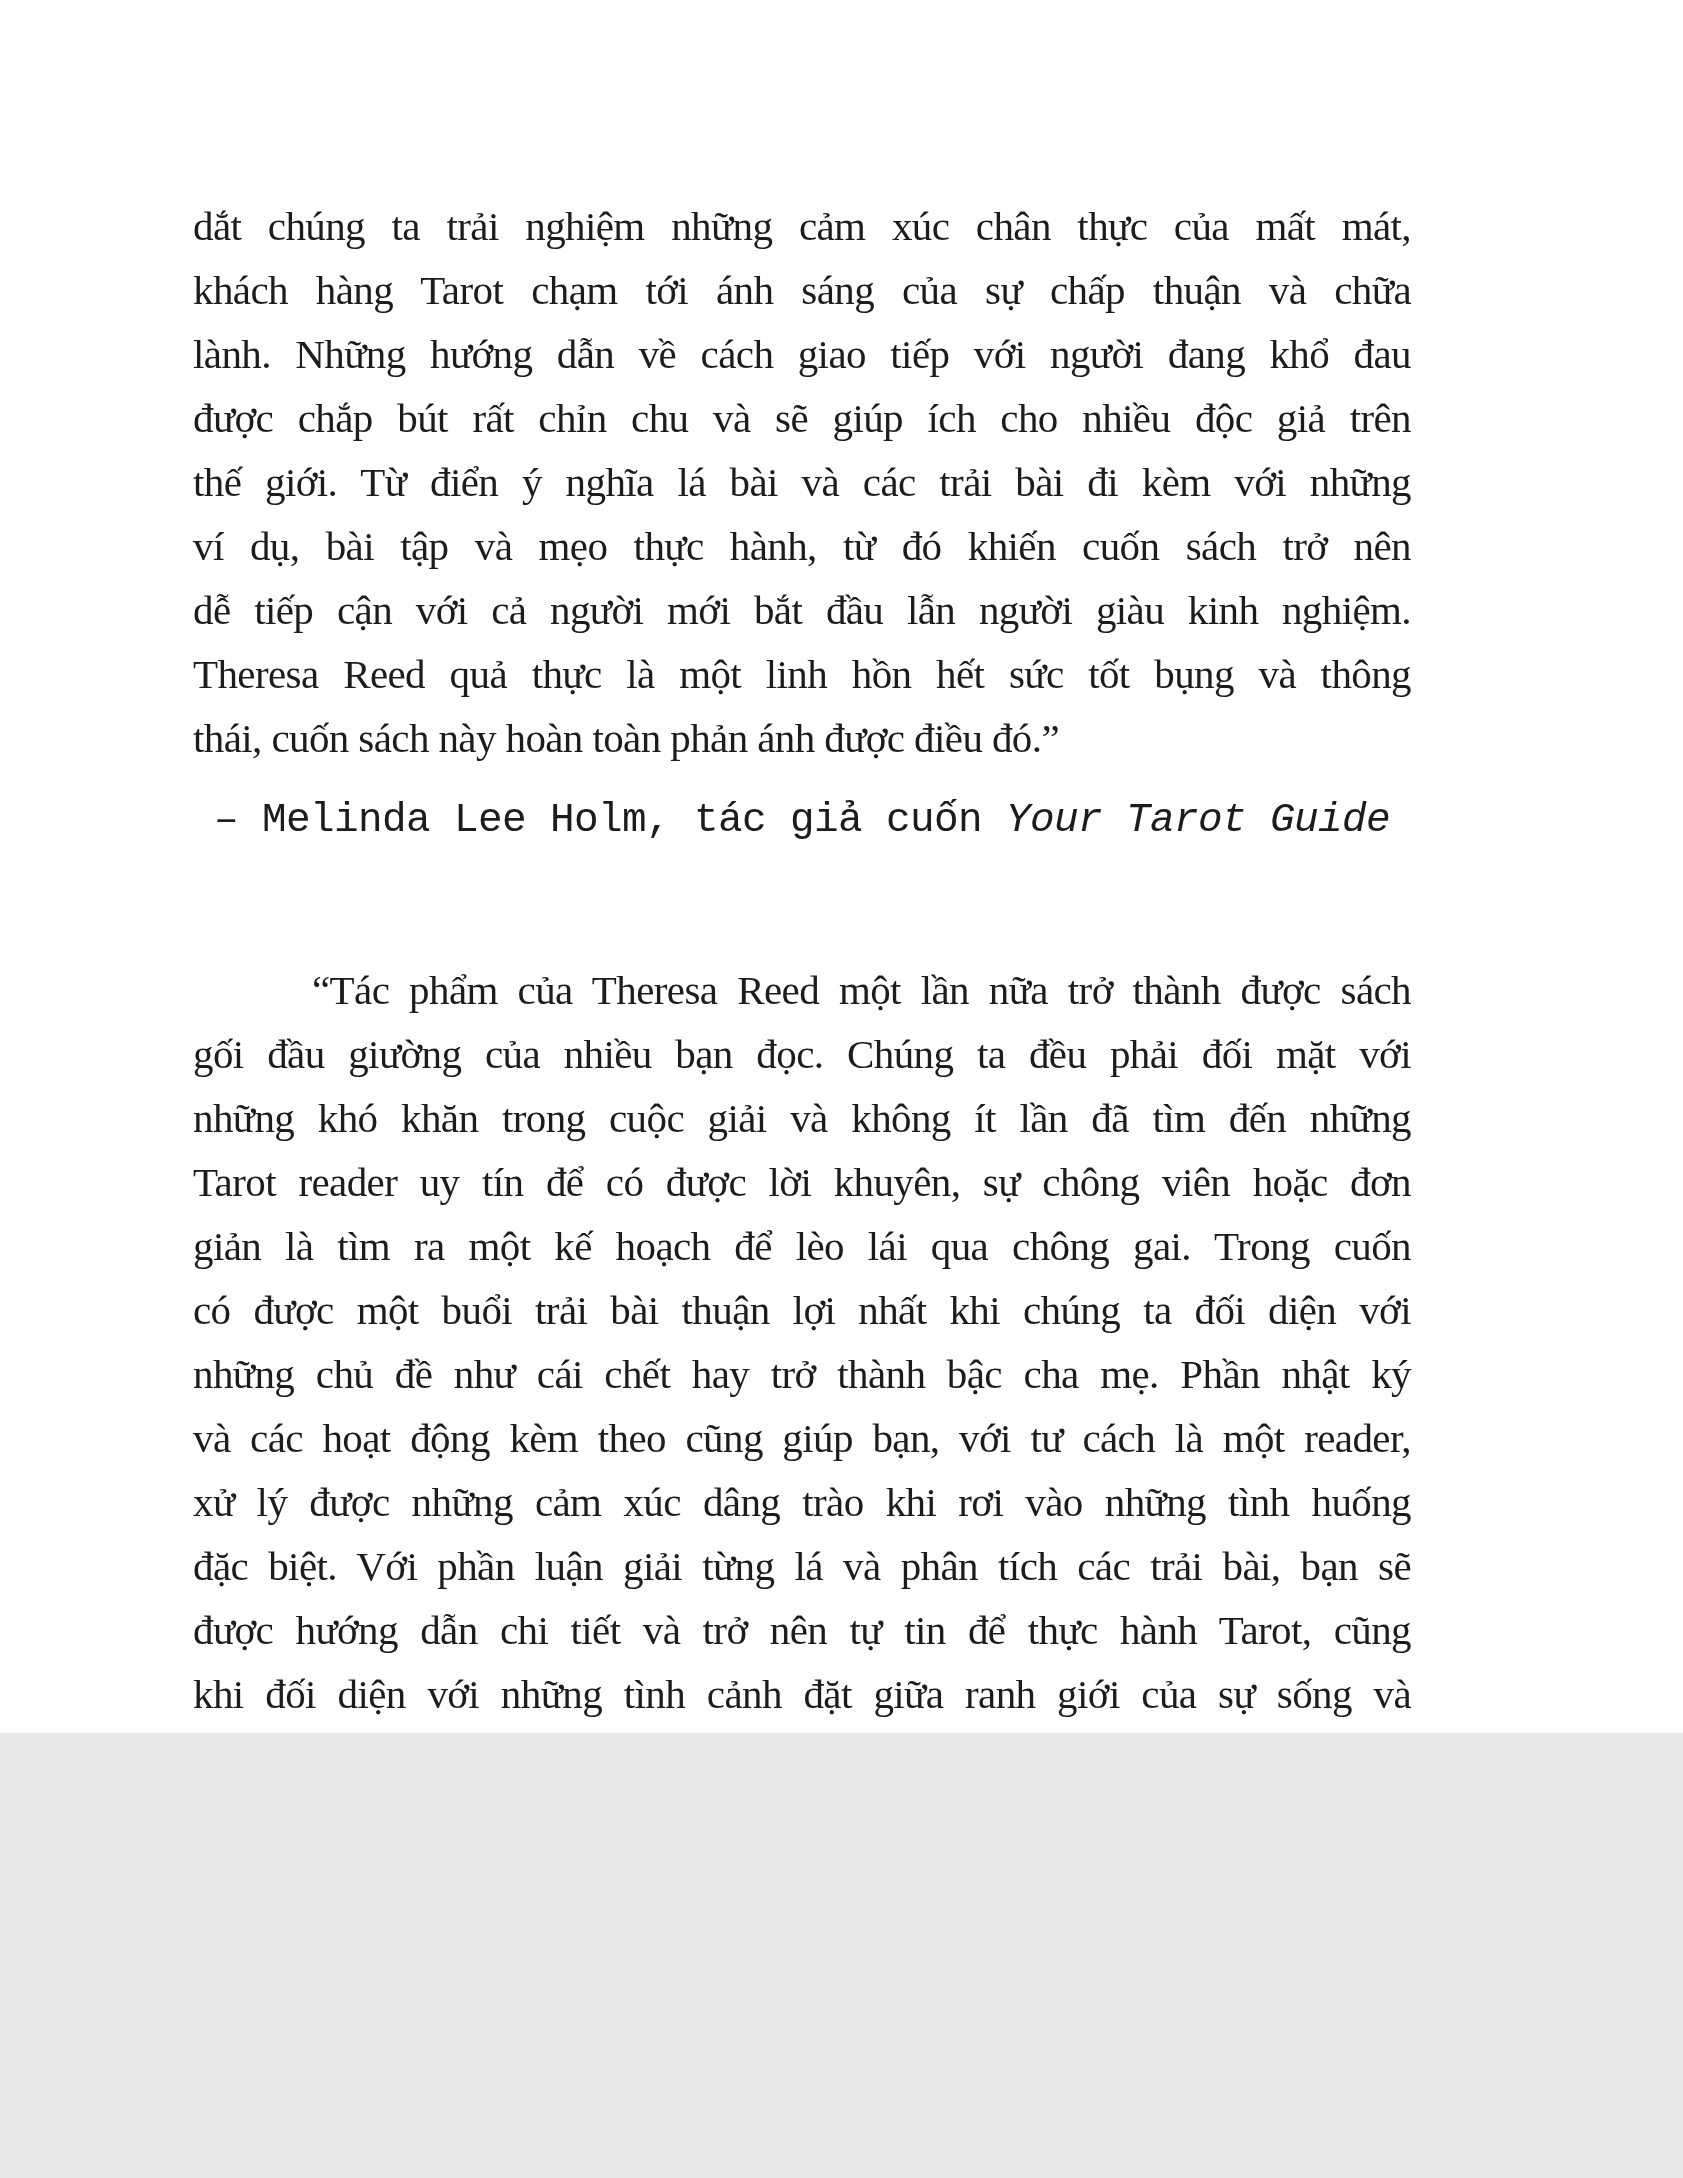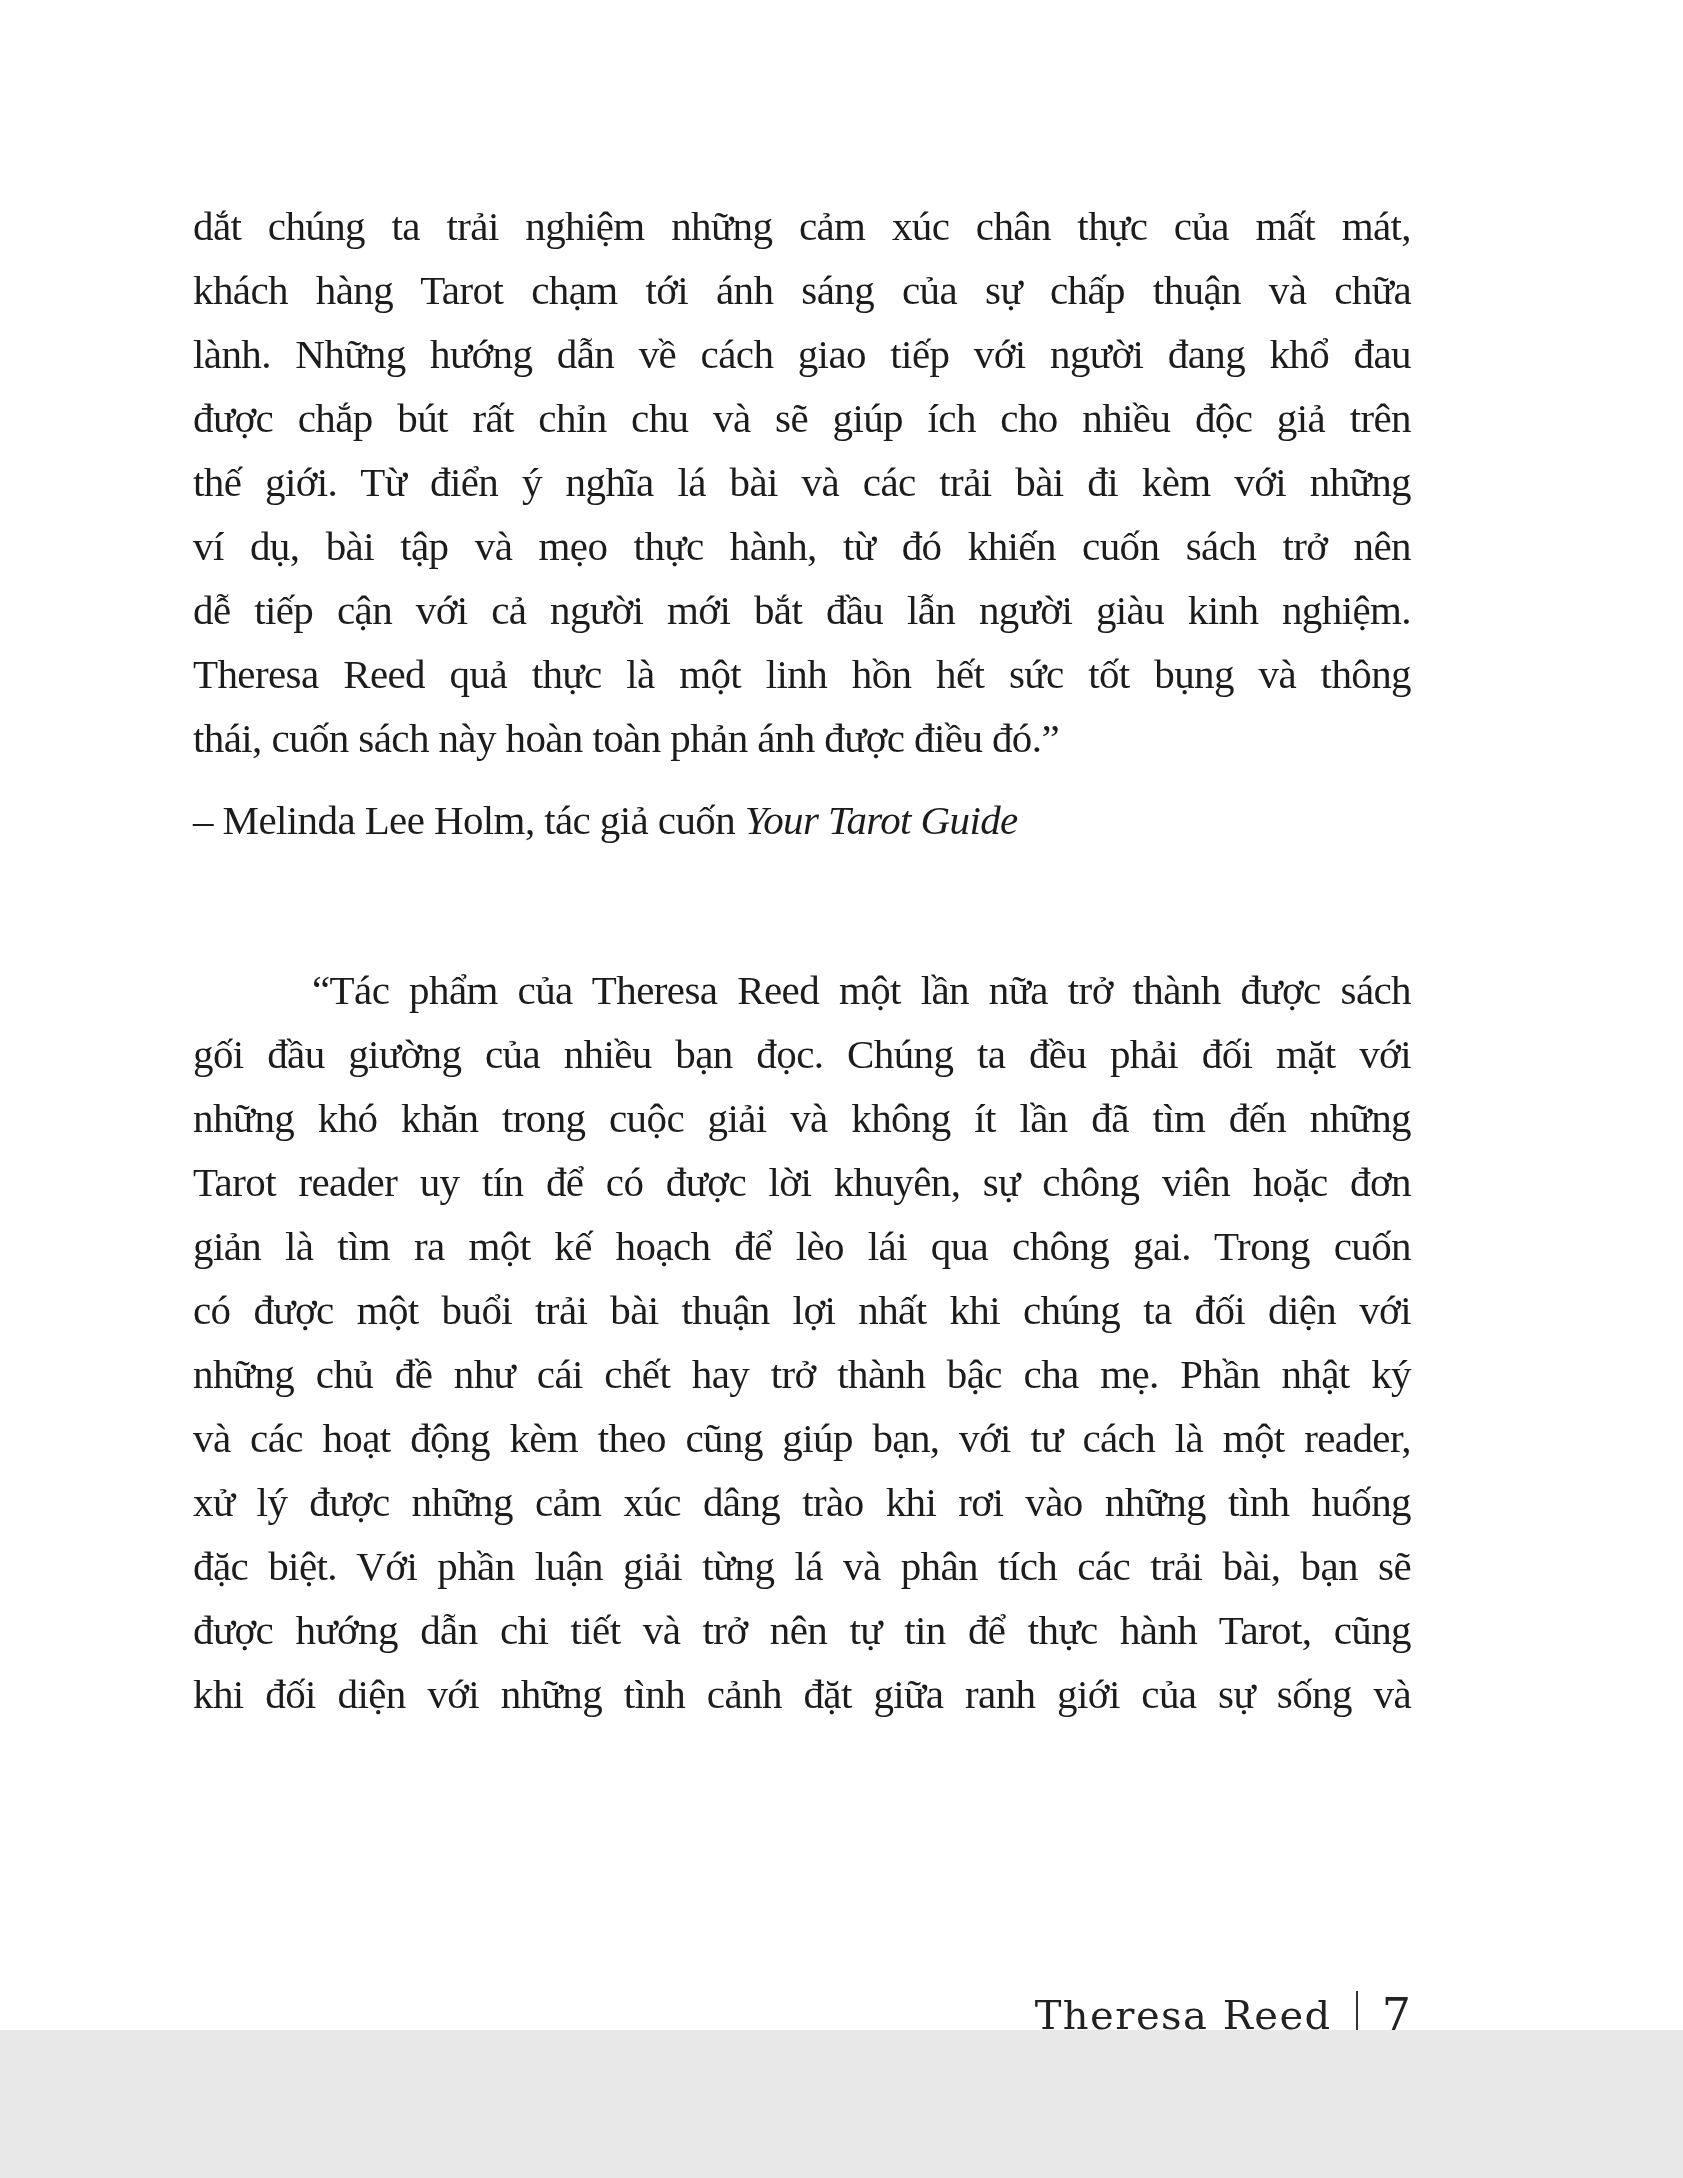--- a/index.html
+++ b/index.html
@@ -3,21 +3,21 @@
 <meta charset="utf-8">
 <style>
   html, body {
     margin: 0;
     padding: 0;
     background: #e8e8e8;
   }
   .page {
     position: relative;
     width: 1683px;
-    height: 2030px;
+    height: 1733px;
     background: #ffffff;
     overflow: hidden;
     font-family: "Liberation Serif", serif;
     color: #1c1c1c;
   }
   .text-block {
     position: absolute;
     left: 193px;
     top: 194px;
     width: 1218px;
@@ -31,22 +31,23 @@
     white-space: nowrap;
   }
   .paragraph-container .line.last-left {
     text-align-last: left;
   }
   .paragraph-container .line.indent {
     text-indent: 119px;
   }
   .attribution {
     margin-top: 18px;
-    text-align: left;
+    text-align: center;
     line-height: 64px;
+    font-family: Liberation Mono, monospace;
   }
   .attribution .book-title {
     font-style: italic;
   }
   #para2 {
     margin-top: 106px;
   }
   .footer {
     position: absolute;
     right: 272px;

